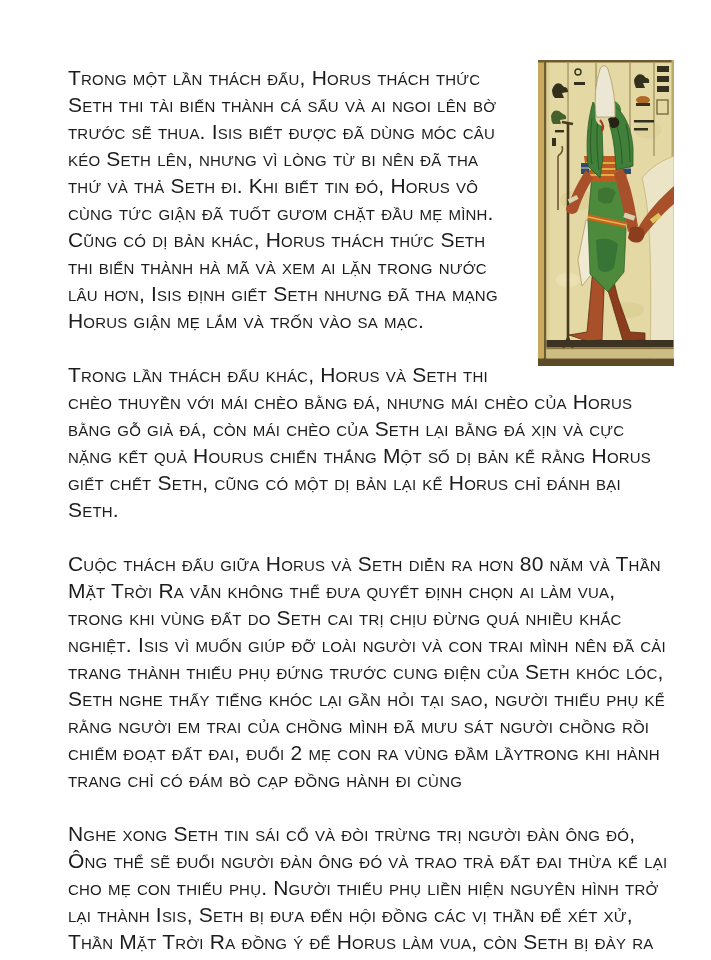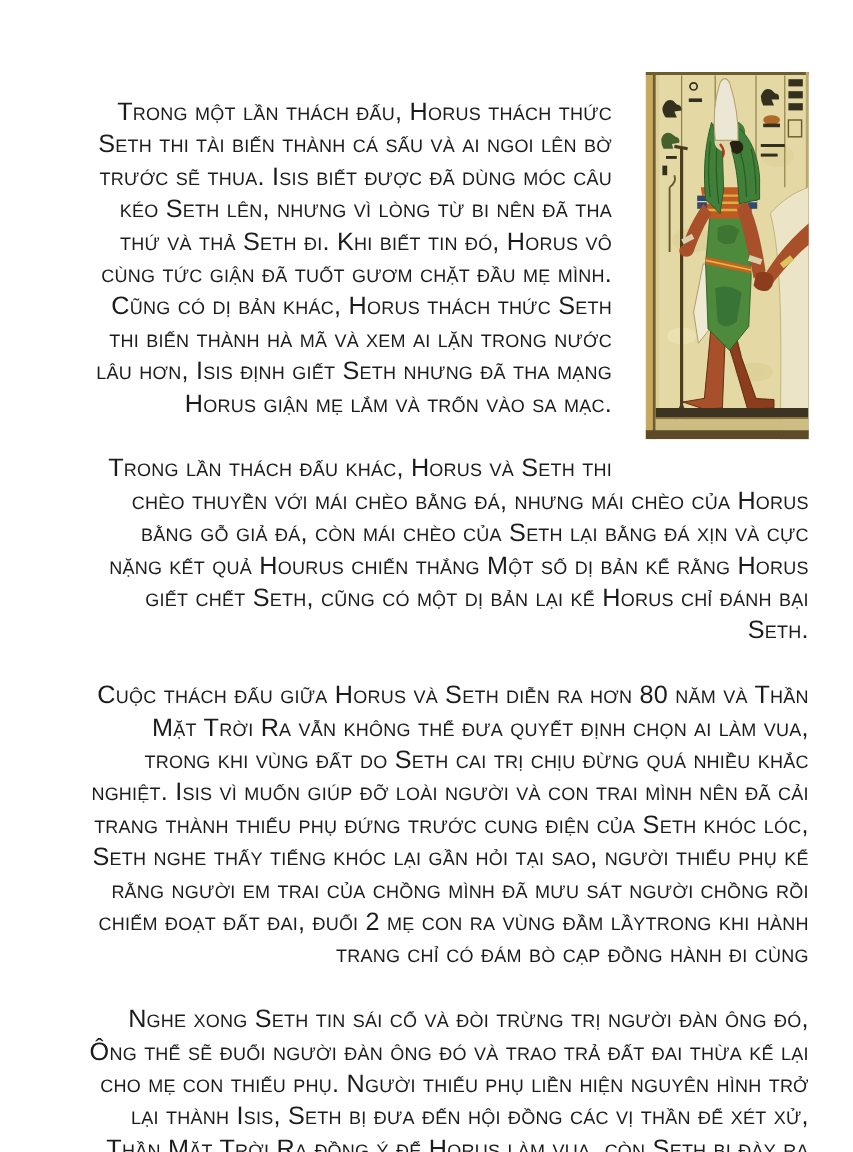--- a/index.html
+++ b/index.html
@@ -20,22 +20,22 @@
   }
   .article {
     color: #1c1c1c;
     font-size: 21px;
     line-height: 27px;
     font-variant: small-caps;
     font-weight: 500;
     letter-spacing: 0.2px;
   }
   .article p {
-    margin: 16px 0 27px 0;
-    text-align: right;
+    margin: 0 0 27px 0;
+    text-align: left;
   }
   figure.illustration {
     float: right;
     width: 136px;
     height: 306px;
     margin: -4px 0 12px 28px;
     padding: 0;
   }
   figure.illustration svg {
     display: block;

